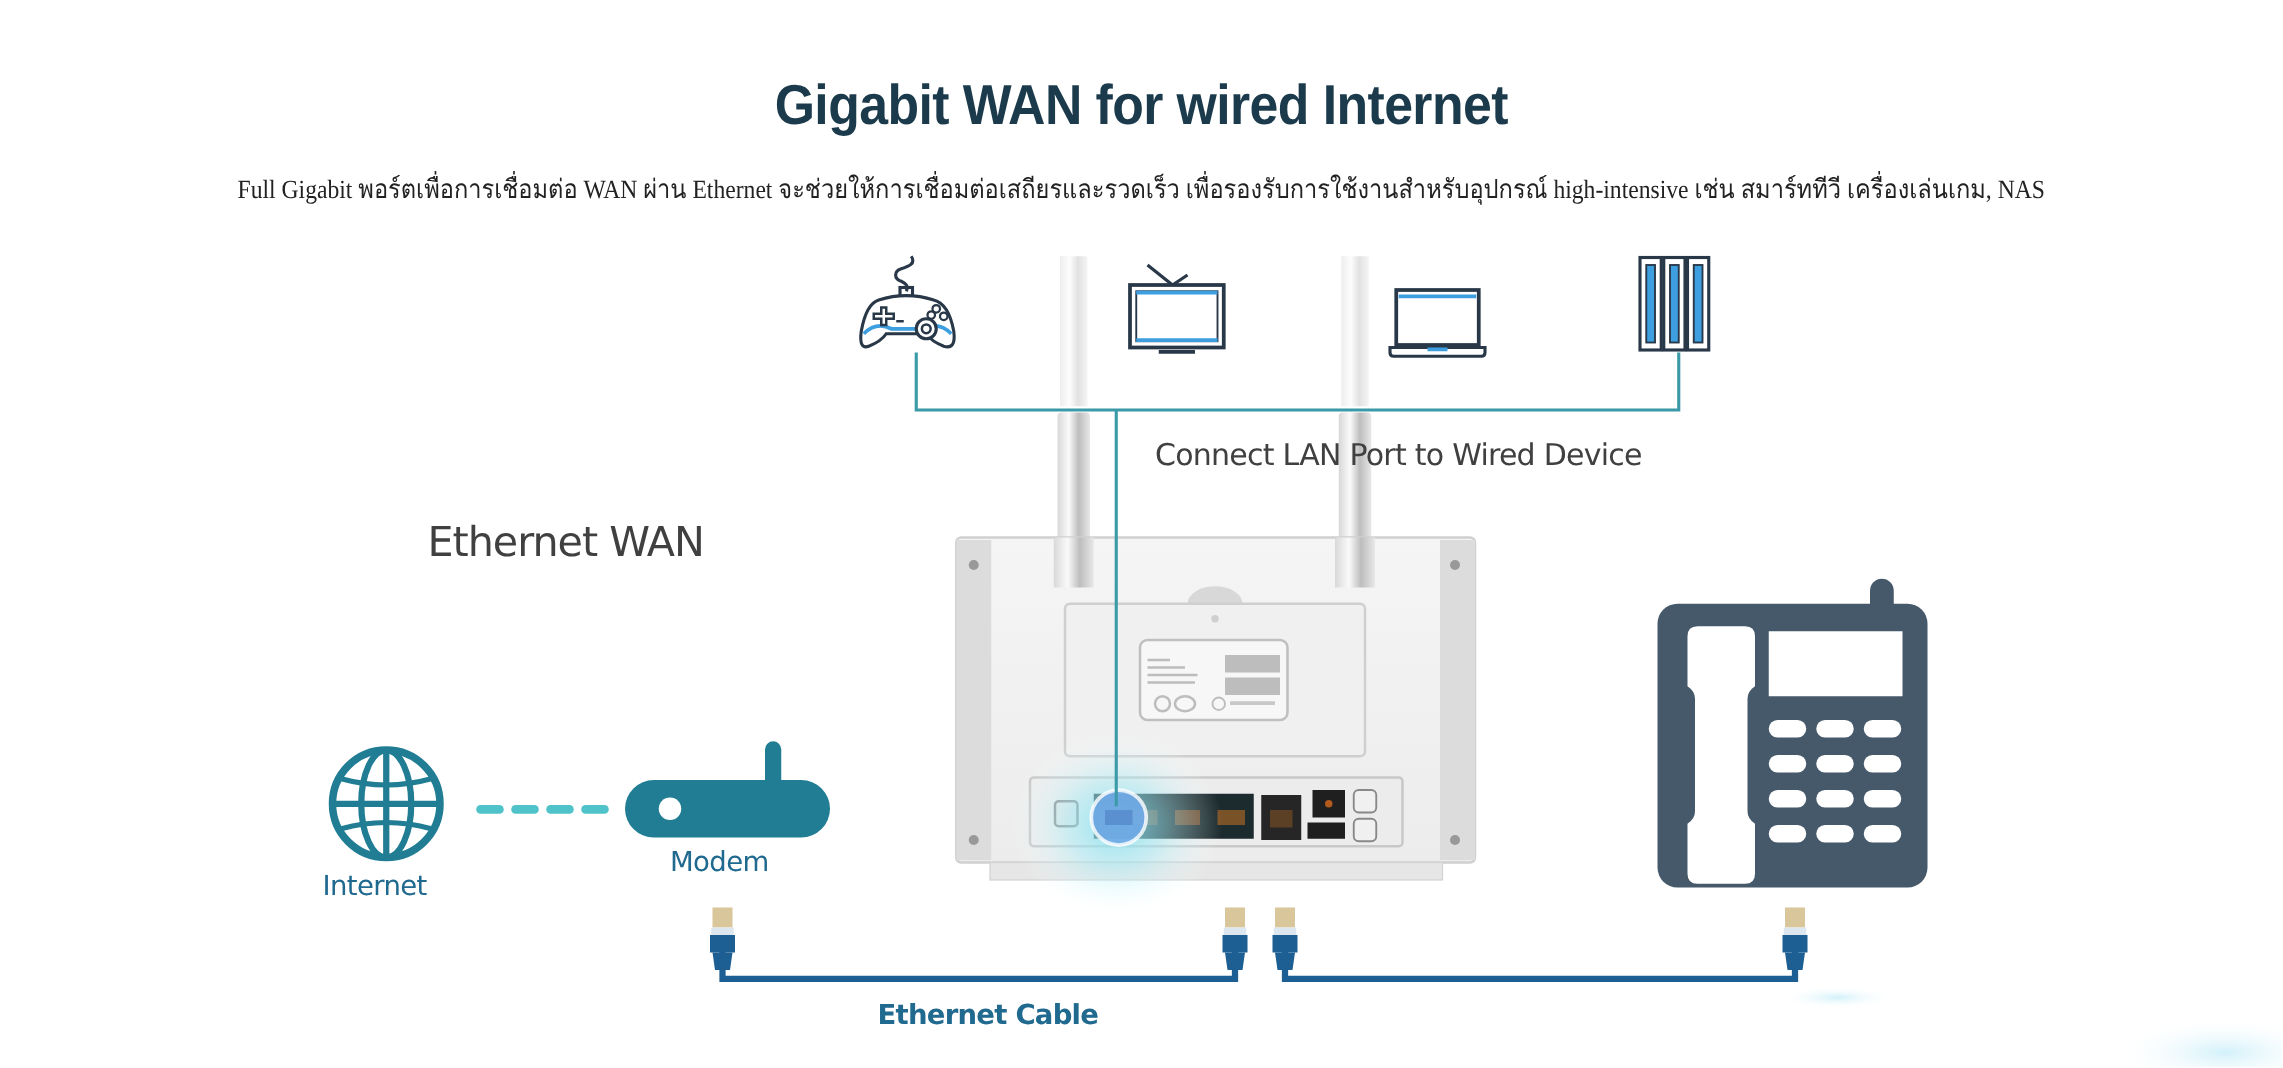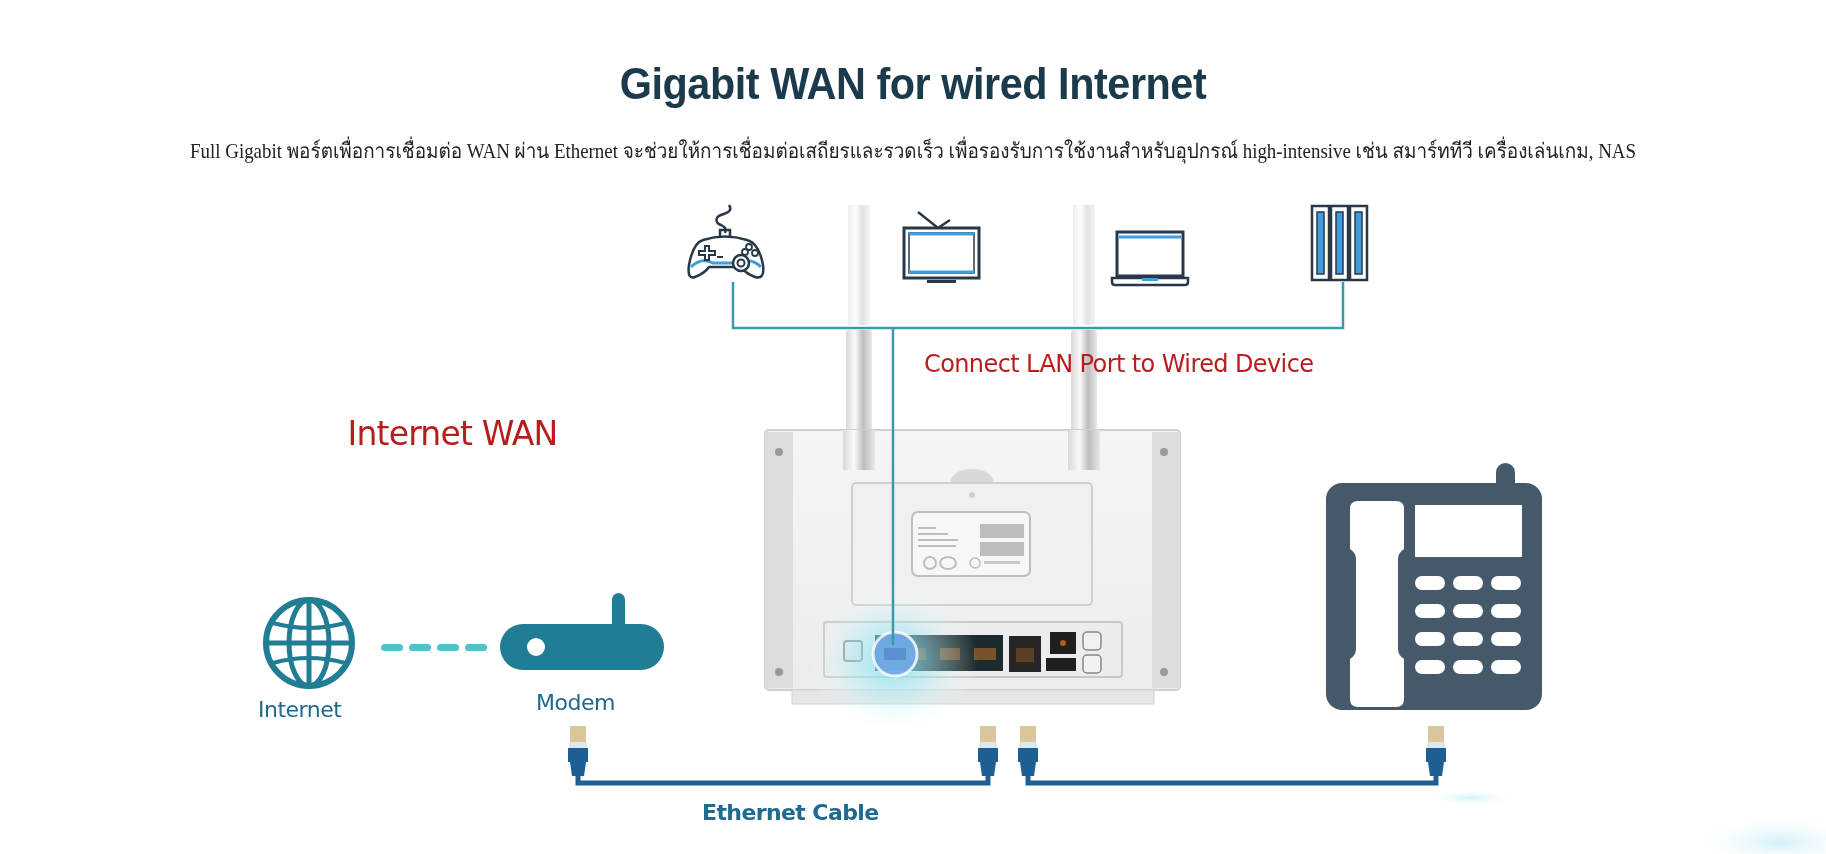--- a/index.html
+++ b/index.html
@@ -11,27 +11,27 @@
       left: 0; width: 1826px; top: 58px; text-align: center;
       font-family: "Liberation Sans", sans-serif; font-weight: 700; font-size: 45px;
       color: #1b3a4b; letter-spacing: -0.5px; transform: scaleX(0.92); transform-origin: center;
     }
     #subtitle {
       left: 0; width: 1826px; top: 134px; text-align: center;
       font-family: "Liberation Serif", serif; font-size: 21px; color: #222222;
       transform: scaleX(0.9); transform-origin: center;
     }
     .label-grey {
-      font-family: "DejaVu Sans", sans-serif; color: #b91c1c;
+      font-family: "DejaVu Sans", sans-serif; color: #404040;
     }
     #lan-label { left: 924px; top: 350px; font-size: 24px; letter-spacing: -0.6px; }
     #wan-label { left: 300px; top: 410px; width: 305px; text-align: center; font-size: 33px; line-height: 47px; letter-spacing: -0.8px; }
     .blue-label { font-family: "DejaVu Sans", sans-serif; color: #20698f; }
     #internet-label { left: 258px; top: 697px; font-size: 22px; letter-spacing: -0.5px; }
-    #modem-label { left: 536px; top: 678px; font-size: 22px; letter-spacing: -0.5px; margin-top: 12px; }
+    #modem-label { left: 536px; top: 678px; font-size: 22px; letter-spacing: -0.5px; }
     #cable-label { left: 702px; top: 800px; font-size: 22px; letter-spacing: -0.6px; font-weight: bold; }
 
     svg.full { position: absolute; left: 0; top: 0; }
   </style>
 </head>
 <body>
 
 <div id="title" class="abs">Gigabit WAN for wired Internet</div>
 <div id="subtitle" class="abs">Full Gigabit พอร์ตเพื่อการเชื่อมต่อ WAN ผ่าน Ethernet จะช่วยให้การเชื่อมต่อเสถียรและรวดเร็ว เพื่อรองรับการใช้งานสำหรับอุปกรณ์ high-intensive เช่น สมาร์ททีวี เครื่องเล่นเกม, NAS</div>
 
@@ -245,17 +245,17 @@
       <rect x="2" y="0" width="16" height="16" fill="#d9c69a"></rect>
         <rect x="1" y="16" width="18" height="6" fill="#dde7ef"></rect>
       <rect x="0" y="22" width="20" height="14" fill="#1d5f93"></rect>
         <path d="M2 36 h16 l-2 14 h-12 z" fill="#1d5f93"></path>
     </g>
   </g>
 </svg>
 
 <div id="lan-label" class="abs label-grey">Connect LAN Port to Wired Device</div>
 <div id="wan-label" class="abs label-grey">
-  <div>Internet WAN</div>
+  <div>Ethernet WAN</div>
 </div>
 <div id="internet-label" class="abs blue-label">Internet</div>
 <div id="modem-label" class="abs blue-label">Modem</div>
 <div id="cable-label" class="abs blue-label">Ethernet Cable</div>
 
 </body></html>

